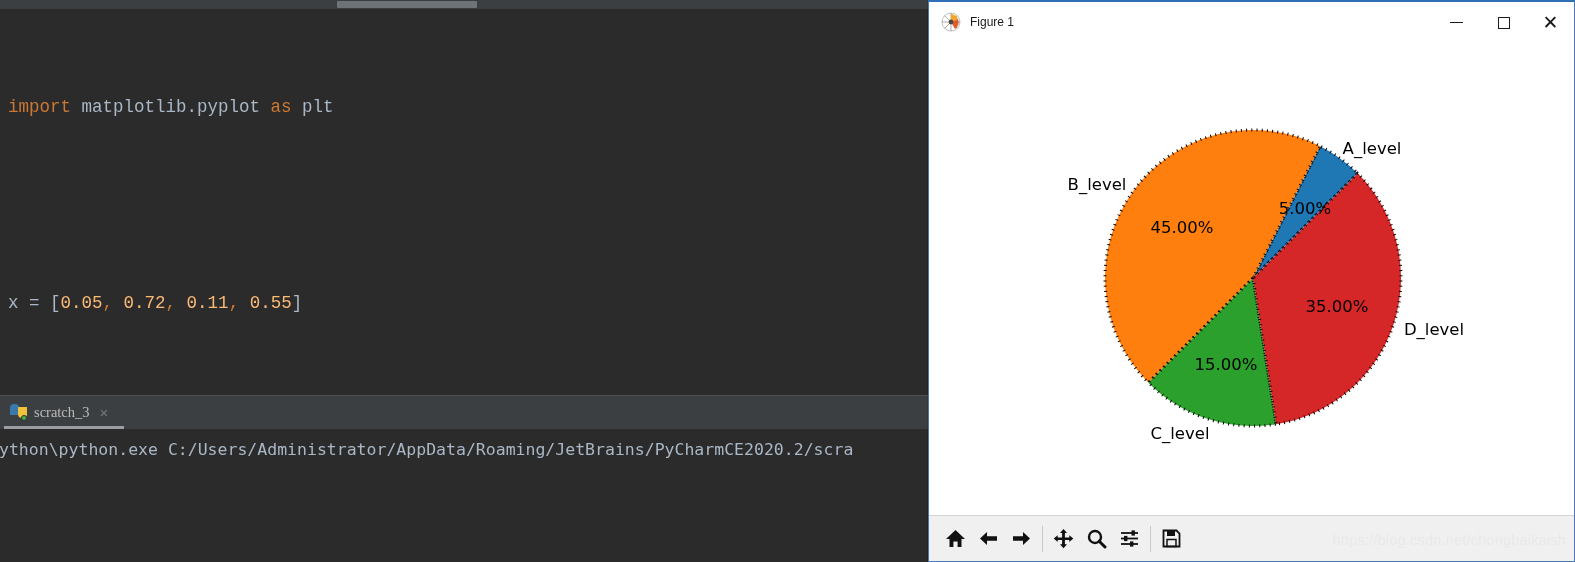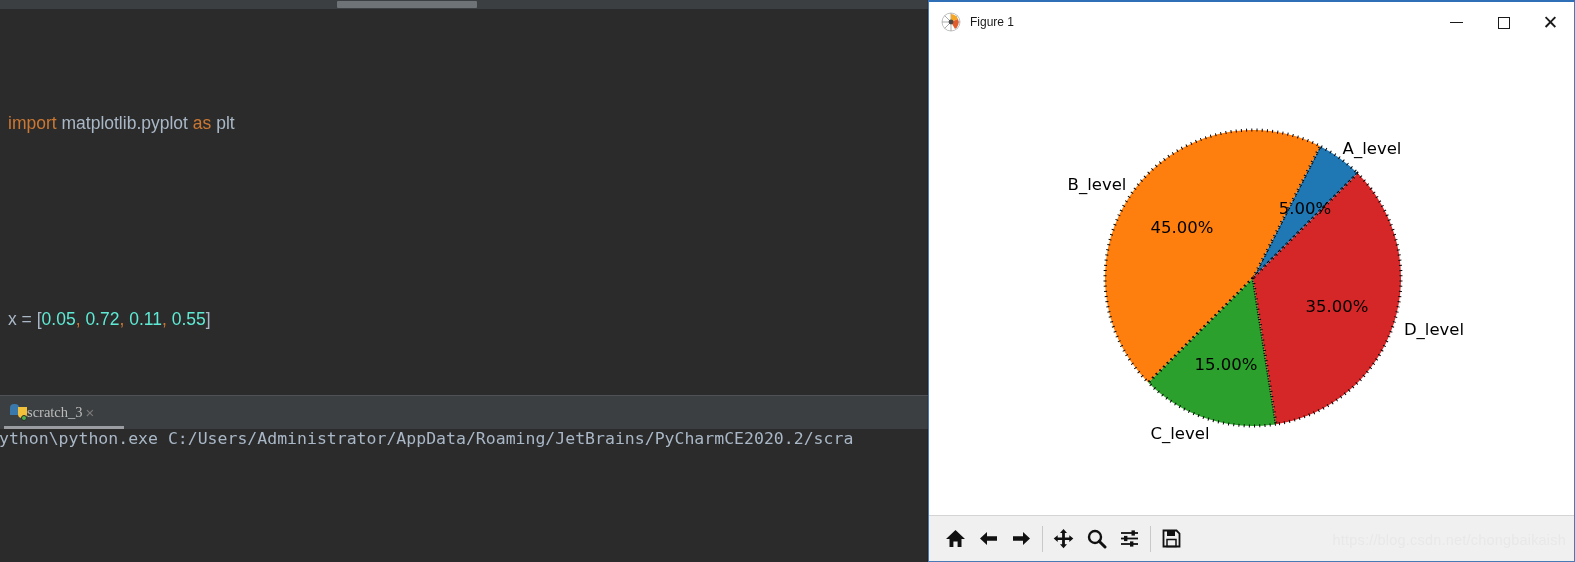--- a/index.html
+++ b/index.html
@@ -23,49 +23,48 @@
     background: #3c3f41;
   }
   .ide-top-scrollbar .thumb {
     position: absolute; left: 337px; top: 1px; width: 140px; height: 7px;
     background: #6e7377; border-radius: 1px;
   }
   #editor {
     position: absolute; left: 0; top: 9px;
     width: 930px; height: 386px;
     background: #2b2b2b;
-    font-family: Liberation Sans, sans-serif;
+    font-family: Liberation Mono, monospace;
     font-size: 17.5px;
     line-height: 28px;
     white-space: pre;
-    padding-top: 16px;
   }
   .code-line { height: 28px; padding-left: 8px; position: relative; }
   .code-line.spacer { height: 28px; }
   .kw     { color: #cc7832; }
   .plain  { color: #a9b7c6; }
   .str    { color: #6a8759; }
-  .num    { color: #5eead4; }
+  .num    { color: #fdba74; }
   .param  { color: #ad7c56; }
 
   
   #runwindow {
     position: absolute; left: 0; top: 395px;
     width: 930px; height: 167px;
     background: #3c3f41;
     border-top: 1px solid #4e5254;
   }
   #run-tab-row {
     position: relative; height: 33px;
     background: #3c3f41;
   }
   #run-tab {
     position: absolute; left: 4px; top: 3px;
     height: 27px;
-    display: flex; align-items: center; 
+    display: flex; align-items: center; gap: 7px;
     padding: 0 8px 0 6px;
   }
   .py-icon {
     position: relative; width: 17px; height: 17px; flex: 0 0 17px;
   }
   .py-icon .b1 {
     position: absolute; left: 0; top: 0; width: 9px; height: 11px;
     background: #3a78ab; border-radius: 4px 4px 0 0;
   }
   .py-icon .b2 {
@@ -84,20 +83,21 @@
   #run-tab-close {
     color: #7a7a7a; font-size: 15px; line-height: 1; margin-left: 3px;
   }
   #run-tab-underline {
     position: absolute; left: 4px; top: 30px; width: 120px; height: 3px;
     background: #9a9da1;
   }
   #console {
     position: absolute; left: 0; top: 33px; width: 930px; height: 134px;
     background: #2b2b2b;
+    padding-top: 11px;
   }
   #console-line {
     color: #a9b7c6;
     font-family: "DejaVu Sans Mono", "Liberation Mono", monospace;
     font-size: 16.5px;
     white-space: pre;
     padding-left: 0px;
     margin-left: -1px;
   }
 

